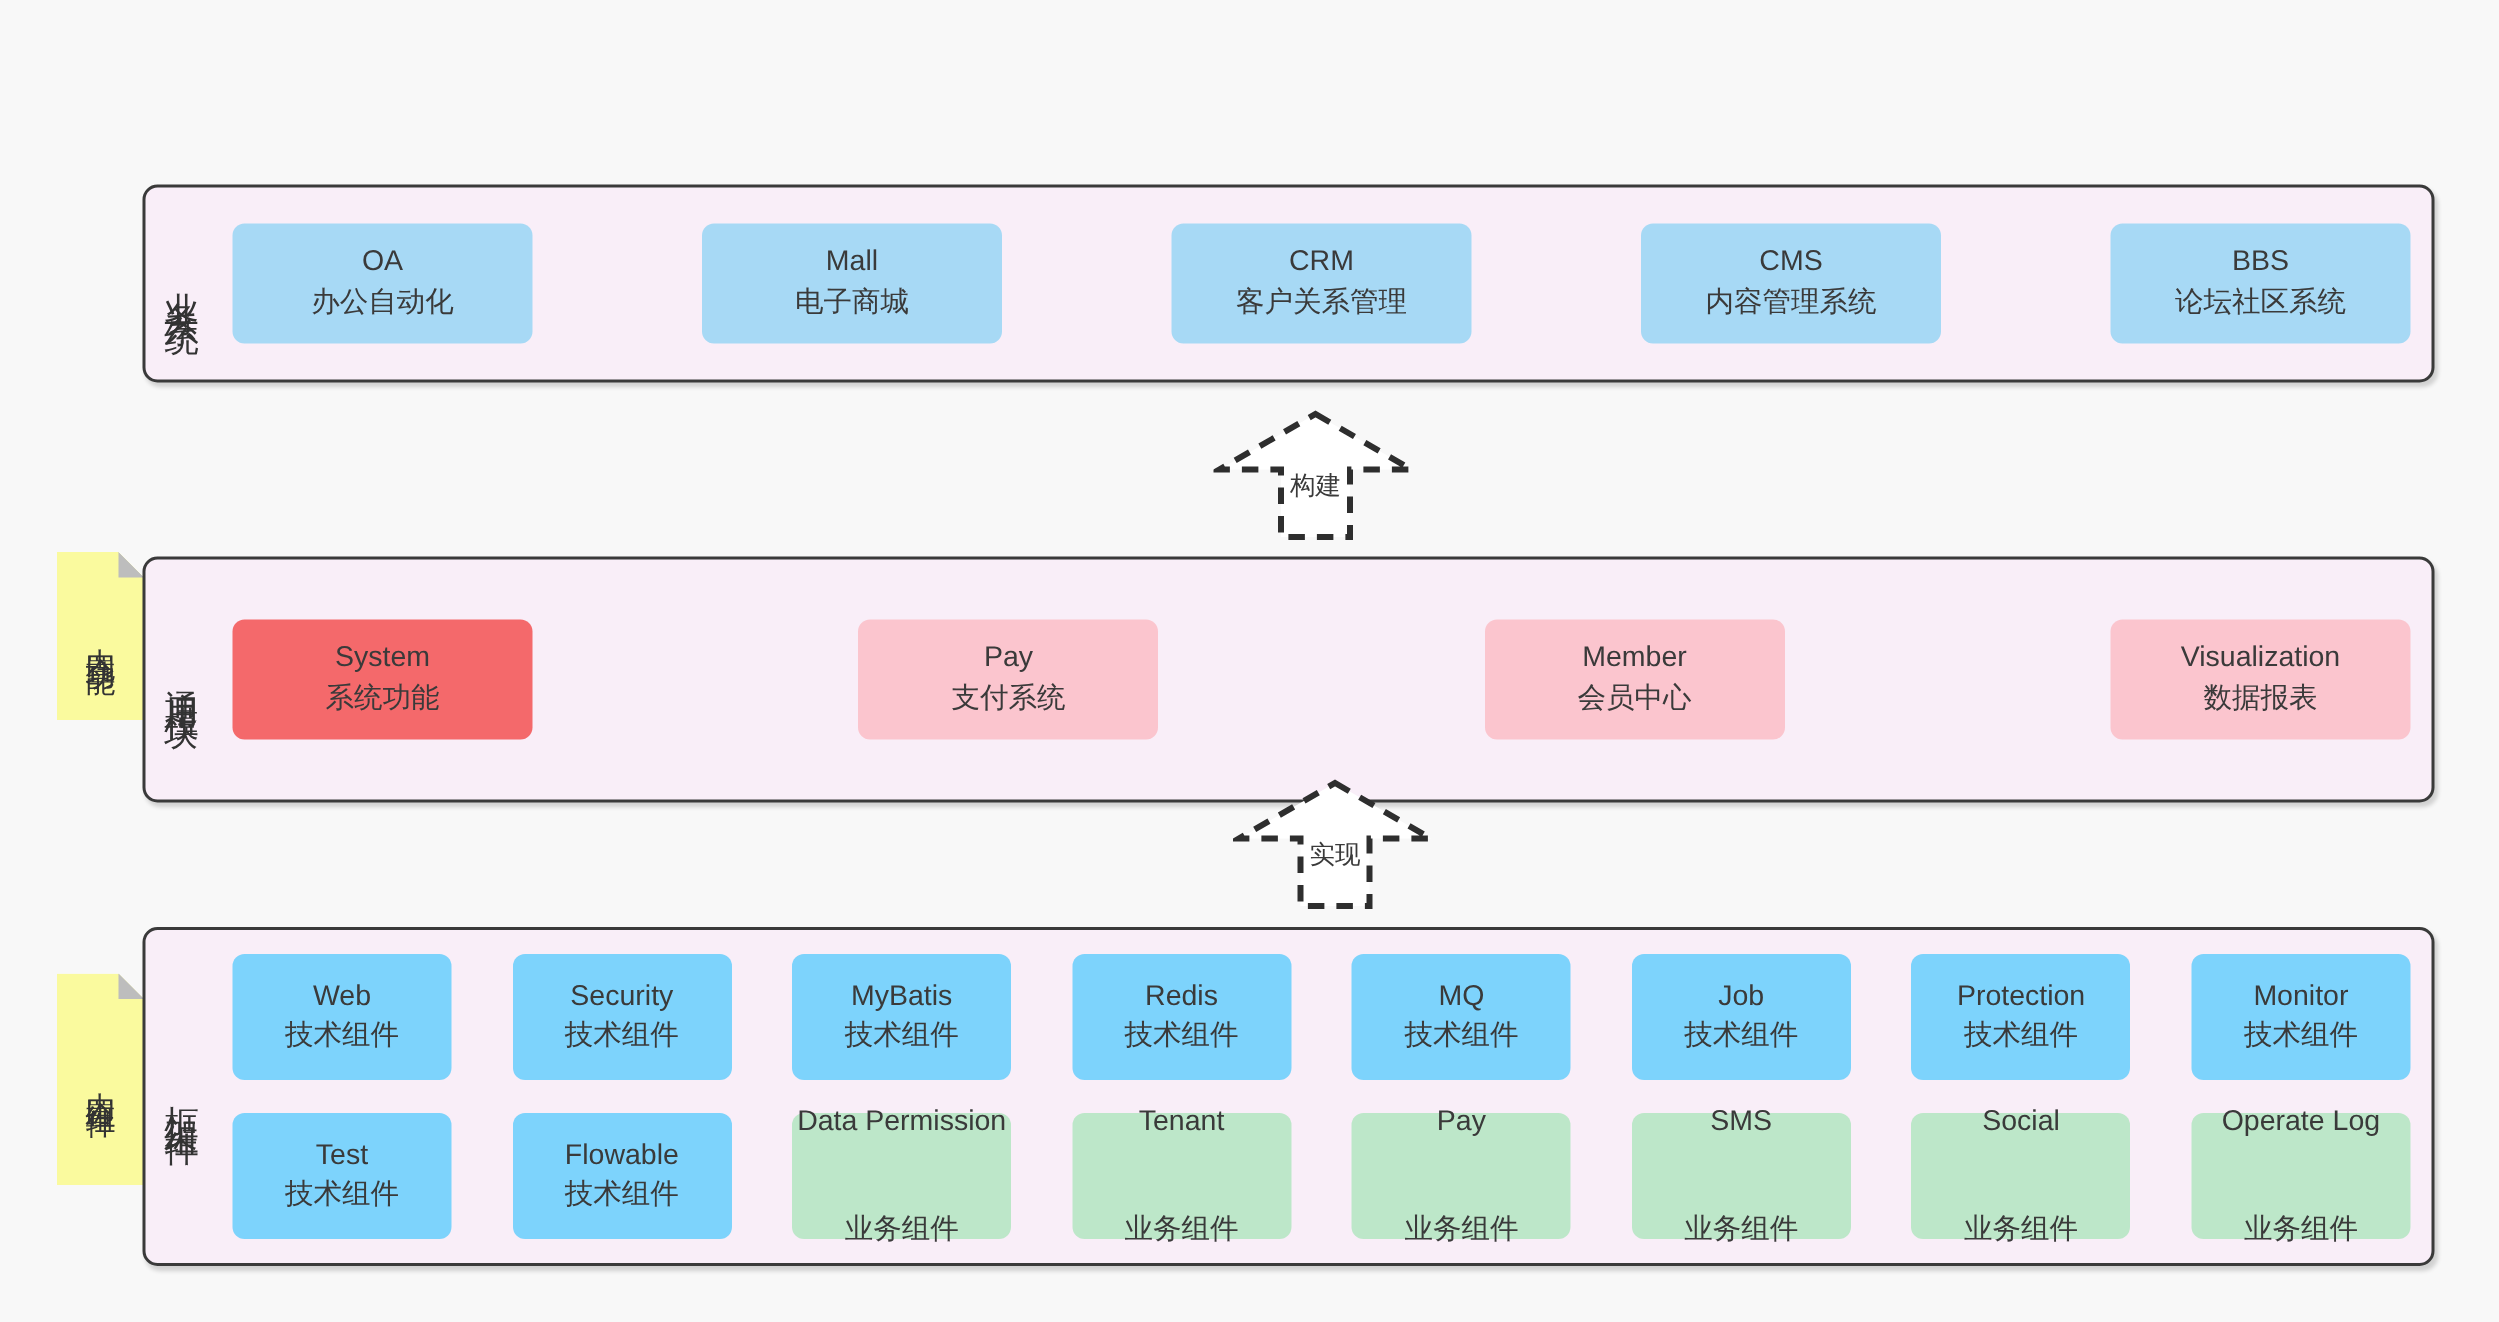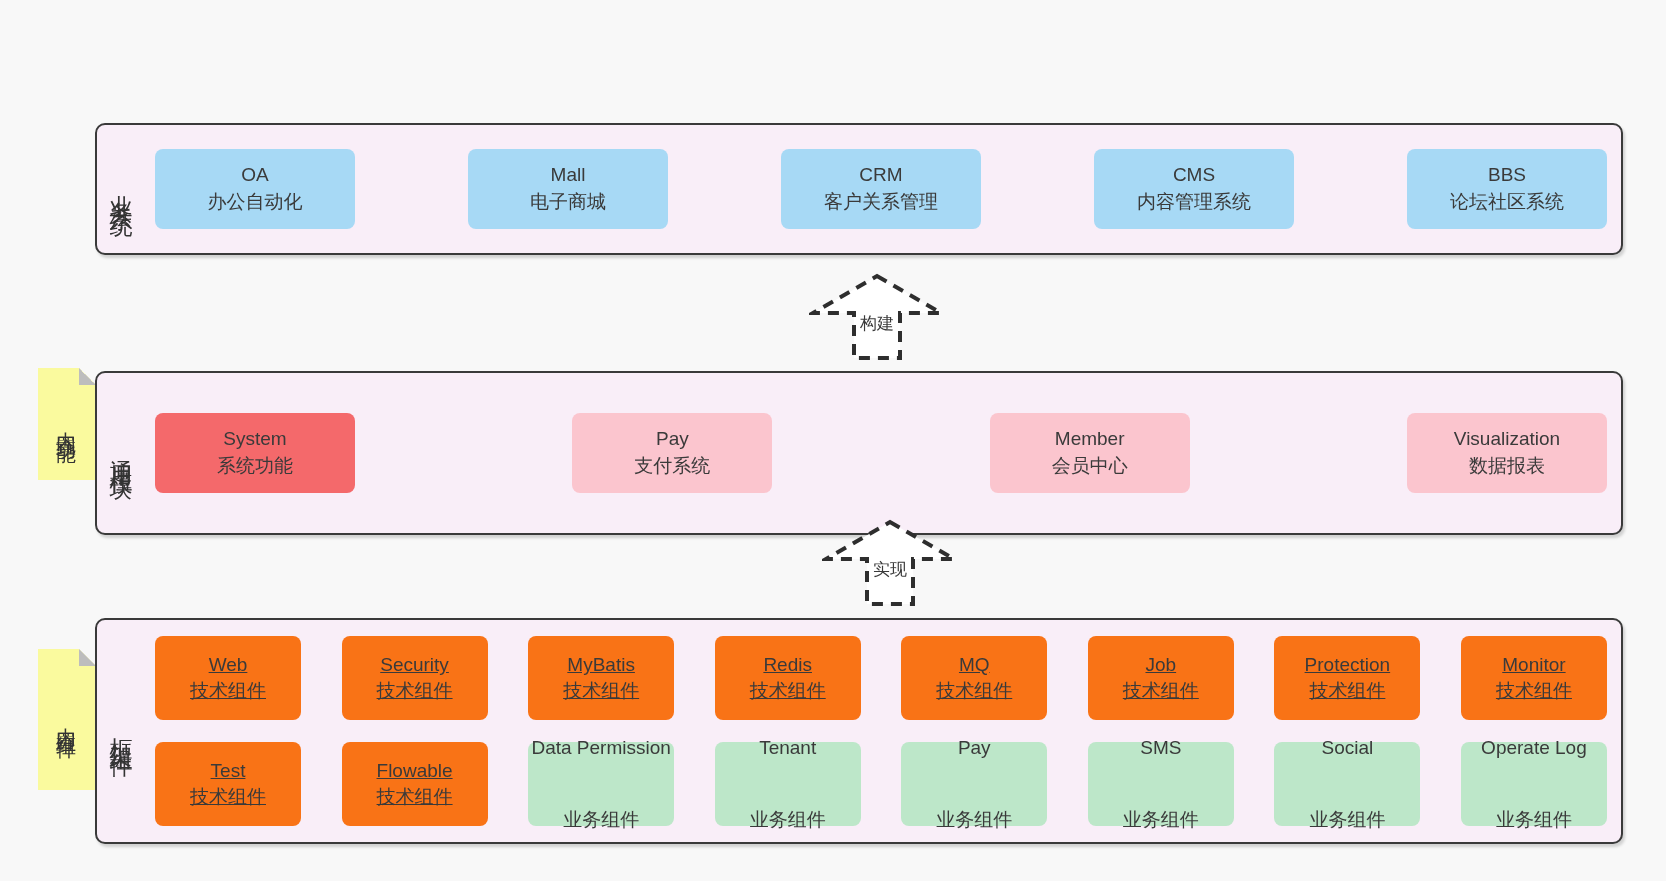--- a/index.html
+++ b/index.html
@@ -38,21 +38,21 @@
   .box{
     border-radius:8px;display:flex;flex-direction:column;
     align-items:center;justify-content:center;text-align:center;
     font-size:19px;line-height:1.42;color:#3a3a3a;
   }
   .w200{width:200px;height:80px;}
   .w146{width:146px;height:84px;line-height:1.35;}
   .blue{background:#a7d9f5;}
   .red{background:#f4696b;}
   .pink{background:#fbc5ce;}
-  .green{background:#f97316;text-decoration:underline;}
+  .green{background:#7dd3fc;}
   .lightgreen{background:#bde7c9;gap:46px;}
 
   
   .tab{
     position:absolute;left:38px;width:58px;z-index:1;background:#fafa9e;
     display:flex;align-items:center;justify-content:center;
     clip-path:polygon(0 0,calc(100% - 17px) 0,100% 17px,100% 100%,0 100%);
   }
   #tab-functions{top:368px;height:112px;}
   #tab-components{top:649px;height:141px;}

